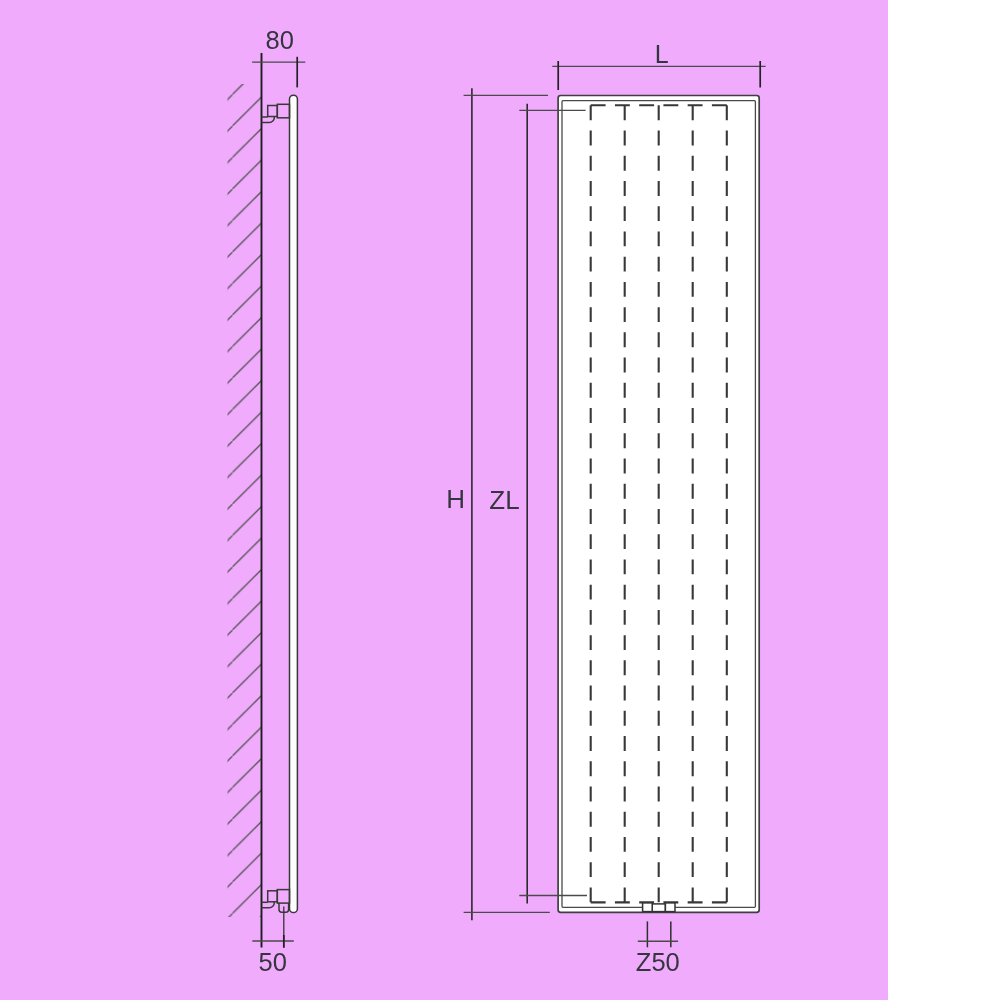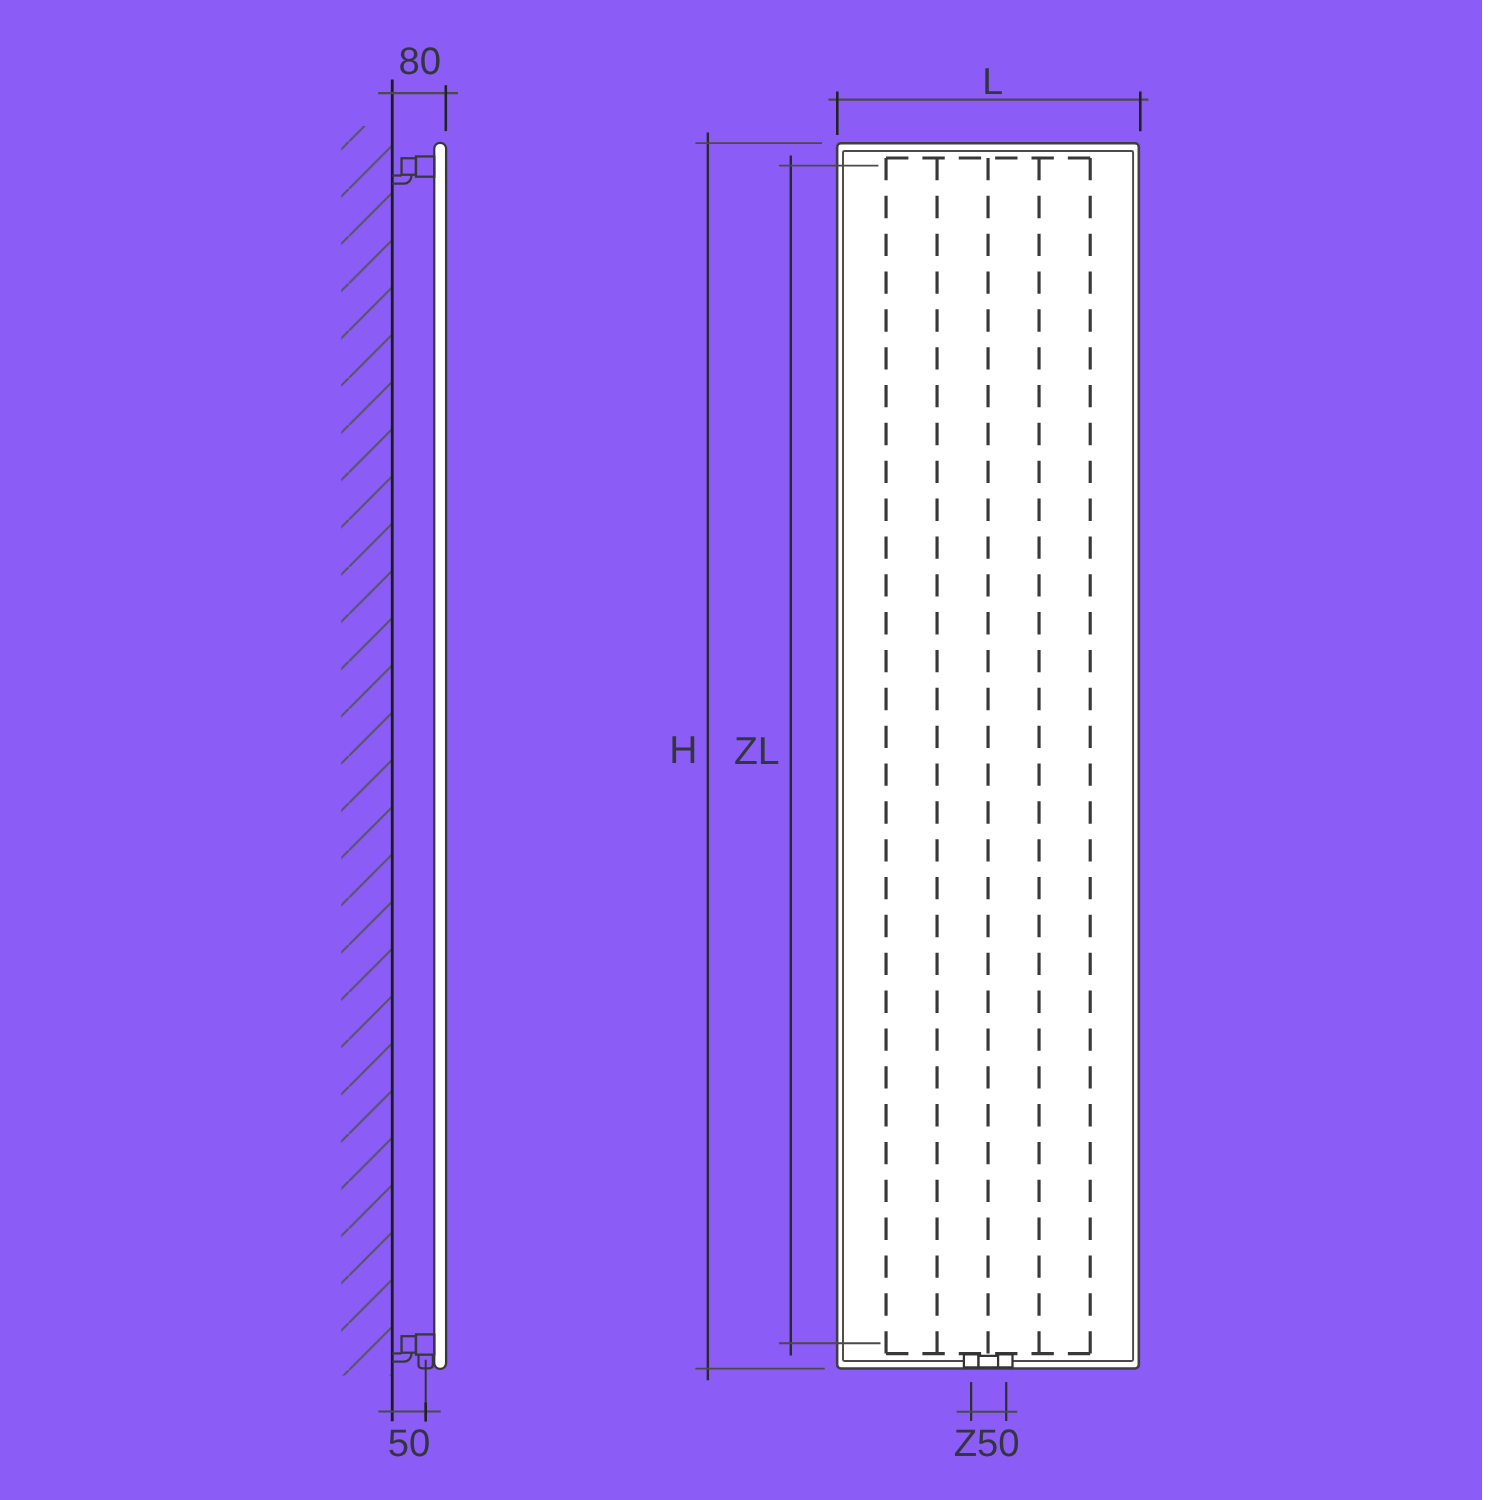--- a/index.html
+++ b/index.html
@@ -1,16 +1,16 @@
 <!DOCTYPE html>
 <html><head>
 <meta charset="utf-8">
 <style>
   html,body{margin:0;padding:0;background:#ffffff;}
-  .page{width:988px;height:1000px;position:relative;background:#8b5cf6;}
+  .page{width:888px;height:1000px;position:relative;background:#f0abfc;}
   text{font-family:"Liberation Sans",sans-serif;fill:#35353f;}
 </style>
 </head>
 <body>
 <div class="page">
 <svg width="1000" height="1000" viewBox="0 0 1000 1000" xmlns="http://www.w3.org/2000/svg">
   <defs>
     <pattern id="hatch" patternUnits="userSpaceOnUse" width="31.5" height="31.5" patternTransform="translate(12 0)">
       <line x1="-2" y1="33.5" x2="33.5" y2="-2" stroke="#525252" stroke-width="1.25"></line>
     </pattern>

